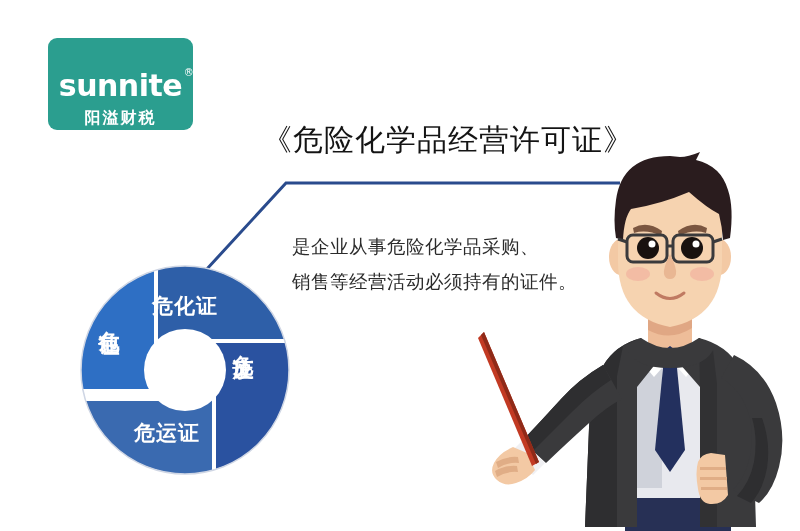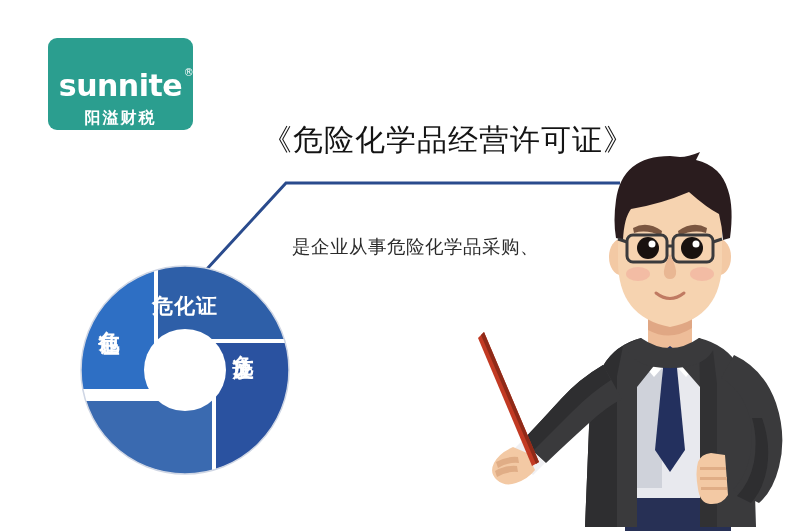--- a/index.html
+++ b/index.html
@@ -73,20 +73,21 @@
       <span>sunnite</span>
       <span class="logo-reg">®</span>
     </div>
     <div class="logo-cn">阳溢财税</div>
   </div>
 
   <div class="title">《危险化学品经营许可证》</div>
 
   <div class="body-text">
     <div>是企业从事危险化学品采购、</div>
+    <div>销售等经营活动必须持有的证件。</div>
   </div>
 
   <svg class="connector" viewBox="0 0 800 531">
     <polyline points="206,270 286,183 620,183" fill="none" stroke="#2a4b8d" stroke-width="3" stroke-linejoin="miter" stroke-linecap="butt"></polyline>
   </svg>
 
   <svg class="wheel" viewBox="0 0 214 214">
     <defs>
       <clipPath id="wheelClip">
         <circle cx="107" cy="107" r="104"></circle>
@@ -115,20 +116,21 @@
                L3,138 L3,107
                A104,104 0 0,0 107,211 Z"></path>
 
       <circle cx="107" cy="107" r="41" fill="#ffffff"></circle>
     </g>
     <circle cx="107" cy="107" r="104" fill="none" stroke="#cfd6e4" stroke-width="1.5"></circle>
   </svg>
 
   <div class="seg-label lab-top">危化证</div>
   <div class="seg-label lab-right">危废证</div>
+  <div class="seg-label lab-bottom">危运证</div>
   <div class="seg-label lab-left">危包证</div>
 
   <svg class="person" viewBox="0 0 330 381">
 
     <path fill="#eebd99" d="M178,158 h44 v56 q-22,16 -44,0 Z"></path>
     <path fill="#e0a784" d="M178,158 h44 v20 q-22,14 -44,2 Z"></path>
 
     <path fill="#273055" d="M155,330 h106 v51 h-106 Z"></path>
 
     <path fill="#e8e9ee" d="M172,190 q28,22 56,0 l22,10 q16,8 16,28 l0,120 l-132,0 l0,-120 q0,-20 16,-28 Z"></path>

